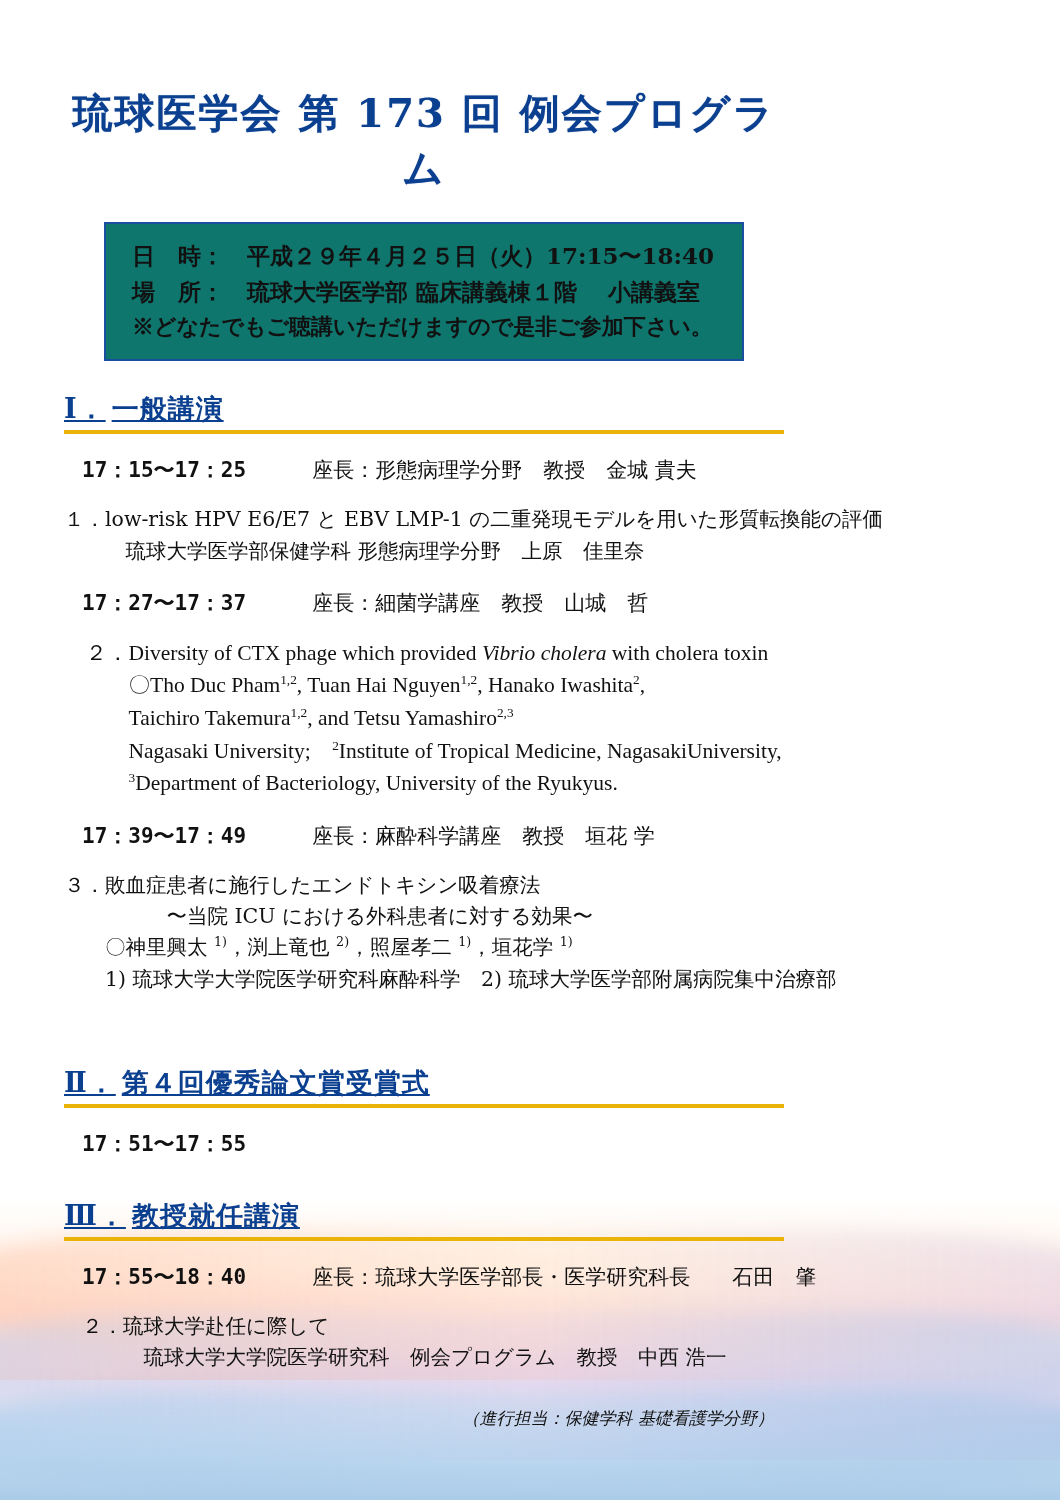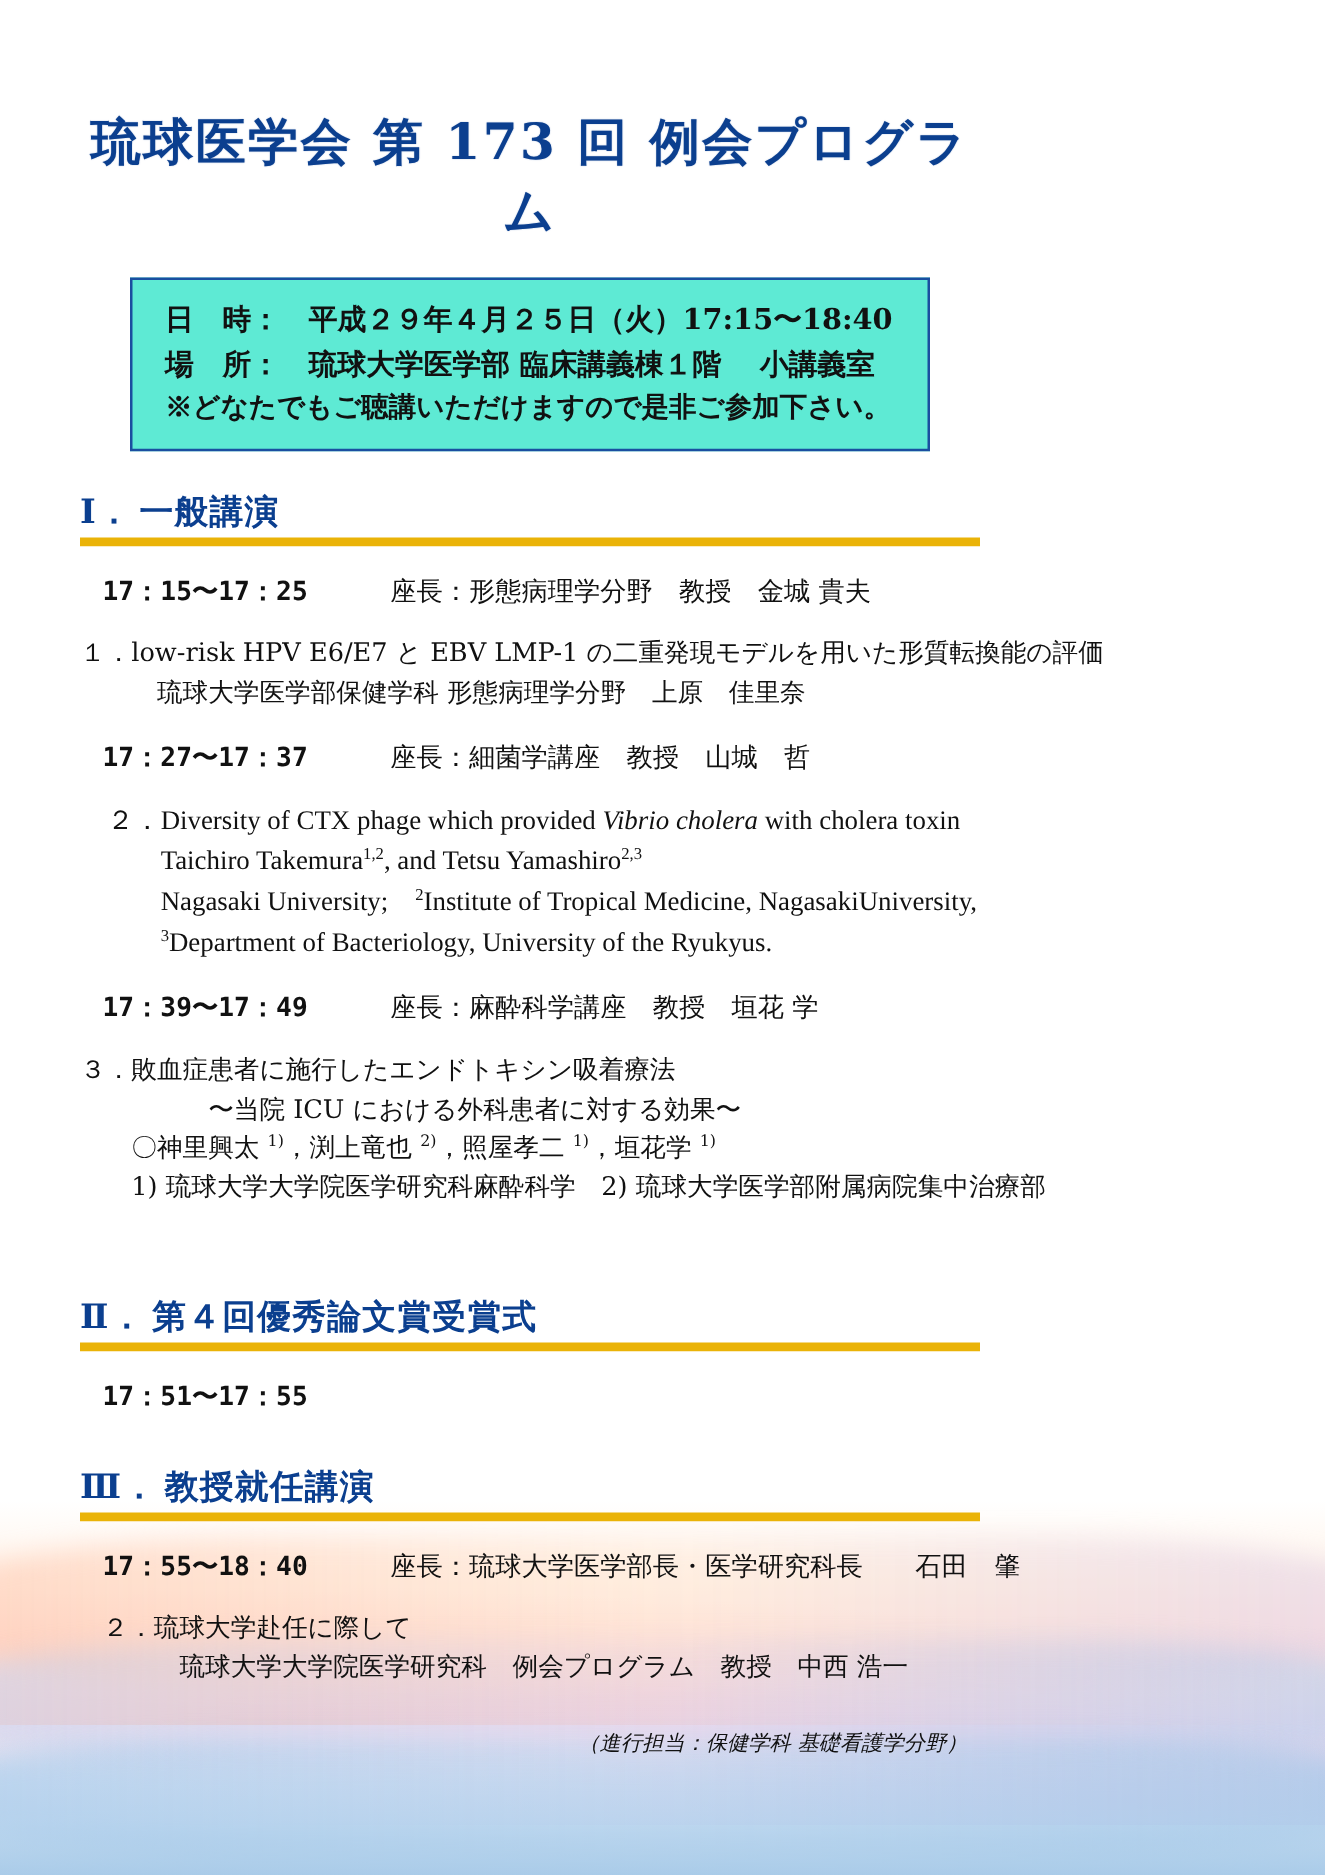--- a/index.html
+++ b/index.html
@@ -89,44 +89,45 @@
     letter-spacing: 2px;
     color: #0b3f8f;
     margin: 86px 0 0 0;
     text-shadow: 0 0 1px rgba(11,63,143,0.45);
   }
 
   .info-box {
     margin: 26px 40px 0 40px;
     border: 2px solid #1a4fa0;
     padding: 14px 26px 16px 26px;
-    background: #5eead4;
+    background: #0f766e;
   }
   .info-line {
     font-size: 23px;
     line-height: 1.55;
     color: #111;
     white-space: pre;
     font-family: "DejaVu Serif", "Liberation Serif", serif;
     font-weight: bold;
   }
   .info-line.small {
     font-weight: bold;
     font-size: 22px;
   }
 
   .section-head {
     margin: 30px 0 0 0;
     padding-bottom: 3px;
-    border-bottom: 7px solid #eab308;
+    border-bottom: 4px solid #eab308;
     color: #0b3f8f;
     font-weight: bold;
     font-size: 27px;
     font-family: "DejaVu Serif", "Liberation Serif", serif;
     letter-spacing: 1px;
+    text-decoration: underline;
   }
   .section-head .numeral { margin-right: 6px; }
 
   .time-row {
     margin: 22px 0 0 18px;
     font-size: 21px;
     font-weight: bold;
     font-family: "DejaVu Sans Mono", monospace;
     display: flex;
     align-items: baseline;
@@ -204,20 +205,21 @@
     <div class="ln">１．low-risk HPV E6/E7 と EBV LMP-1 の二重発現モデルを用いた形質転換能の評価</div>
     <div class="ln">　　　琉球大学医学部保健学科 形態病理学分野　上原　佳里奈</div>
   </div>
 
   <div class="time-row">
     <span class="time">17：27〜17：37</span>
     <span class="chair">座長：細菌学講座　教授　山城　哲</span>
   </div>
   <div class="talk">
     <div class="ln latin">　２．Diversity of CTX phage which provided <span class="ital">Vibrio cholera</span> with cholera toxin</div>
+    <div class="ln latin">　　　〇Tho Duc Pham<sup>1,2</sup>, Tuan Hai Nguyen<sup>1,2</sup>, Hanako Iwashita<sup>2</sup>,</div>
     <div class="ln latin">　　　Taichiro Takemura<sup>1,2</sup>, and Tetsu Yamashiro<sup>2,3</sup></div>
     <div class="ln latin">　　　Nagasaki University;　<sup>2</sup>Institute of Tropical Medicine, NagasakiUniversity,</div>
     <div class="ln latin">　　　<sup>3</sup>Department of Bacteriology, University of the Ryukyus.</div>
   </div>
 
   <div class="time-row">
     <span class="time">17：39〜17：49</span>
     <span class="chair">座長：麻酔科学講座　教授　垣花 学</span>
   </div>
   <div class="talk">

